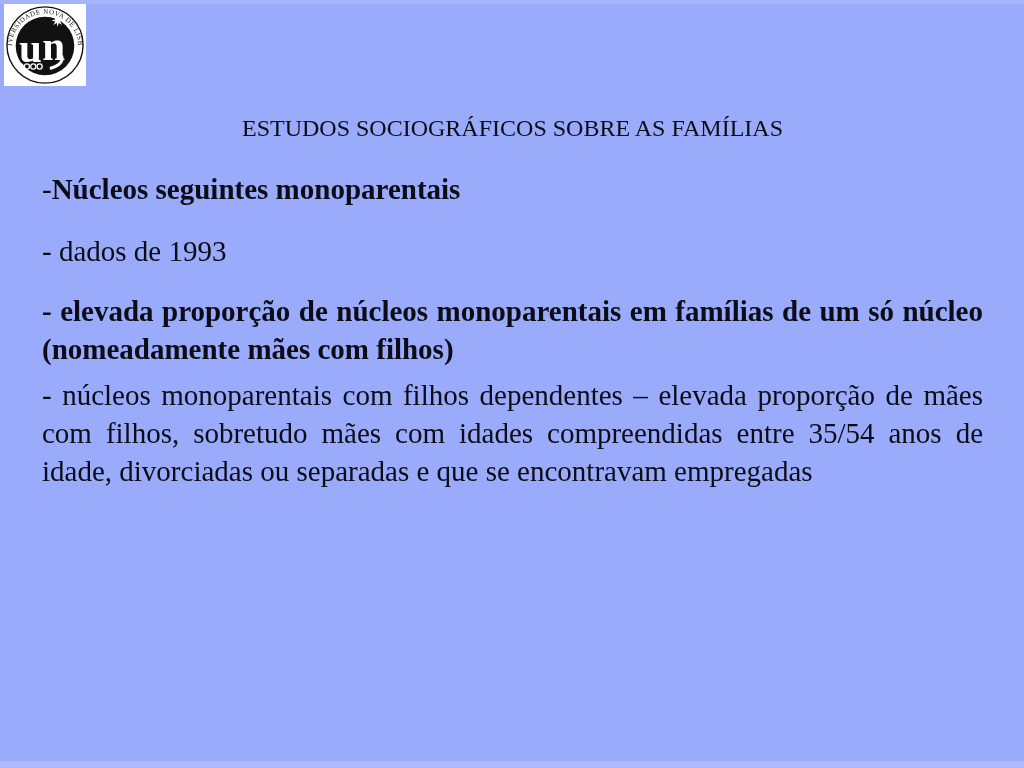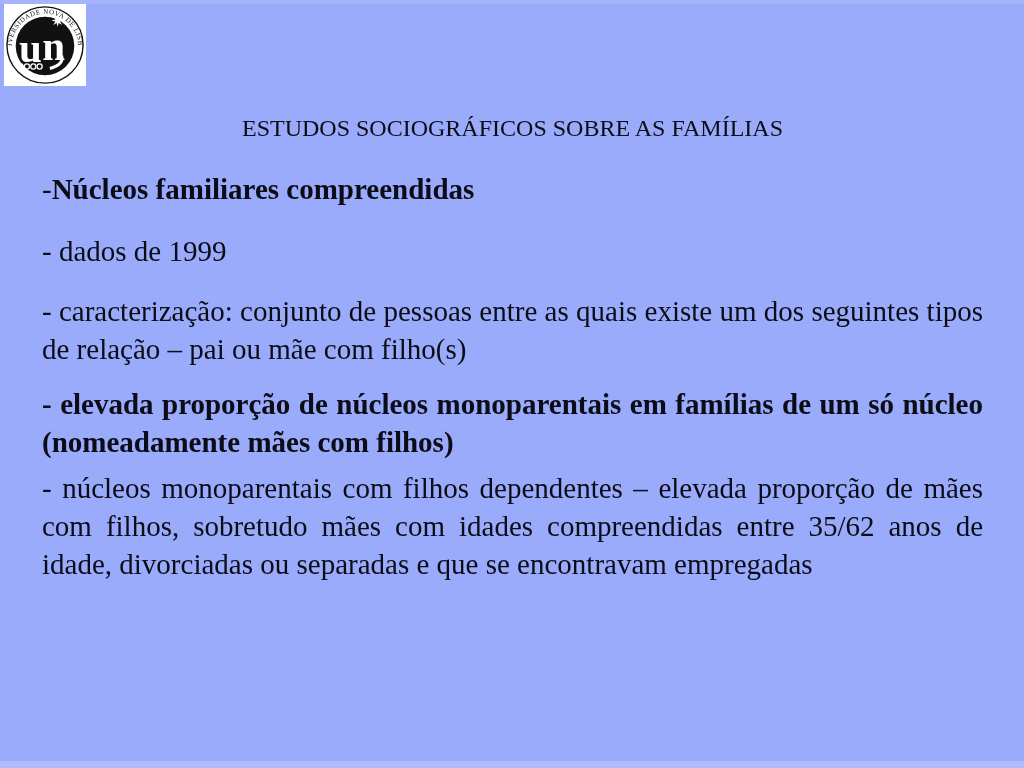--- a/index.html
+++ b/index.html
@@ -89,28 +89,27 @@
       <circle cx="23.5" cy="64" r="2.6"></circle>
       <circle cx="30" cy="64" r="2.6"></circle>
       <circle cx="36.5" cy="64" r="2.6"></circle>
     </g>
   </svg>
 
   <div class="content">
 
     <h1 class="title">ESTUDOS SOCIOGRÁFICOS SOBRE AS FAMÍLIAS</h1>
 
-    <p class="para p-heading"><span class="prefix">-</span><span class="body-text">Núcleos familiares compreendidas</span></p>
+    <p class="para p-heading"><span class="prefix">-</span><span class="body-text">Núcleos seguintes monoparentais</span></p>
 
-    <p class="para p-dados"><span class="prefix">- </span><span class="body-text">dados de 1999</span></p>
+    <p class="para p-dados"><span class="prefix">- </span><span class="body-text">dados de 1993</span></p>
 
-    <p class="para p-carac"><span class="prefix">- </span><span class="body-text">caracterização: conjunto de pessoas entre as quais existe um dos seguintes tipos de relação – pai ou mãe com filho(s)</span></p>
 
     <p class="para p-elevada"><span class="prefix">- </span><span class="body-text">elevada proporção de núcleos monoparentais em famílias de um só núcleo (nomeadamente mães com filhos)</span></p>
 
 
-    <p class="para p-dependentes"><span class="prefix">- </span><span class="body-text">núcleos monoparentais com filhos dependentes – elevada proporção de mães com filhos, sobretudo mães com idades compreendidas entre 35/62 anos de idade, divorciadas ou separadas e que se encontravam empregadas</span></p>
+    <p class="para p-dependentes"><span class="prefix">- </span><span class="body-text">núcleos monoparentais com filhos dependentes – elevada proporção de mães com filhos, sobretudo mães com idades compreendidas entre 35/54 anos de idade, divorciadas ou separadas e que se encontravam empregadas</span></p>
 
   </div>
 
   <div class="edge-bottom"></div>
 
 </div>
 
 </body></html>

